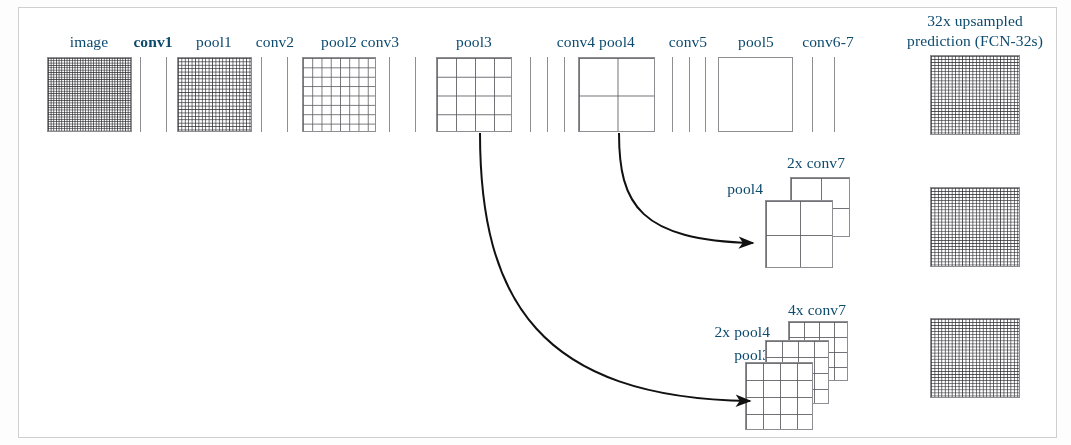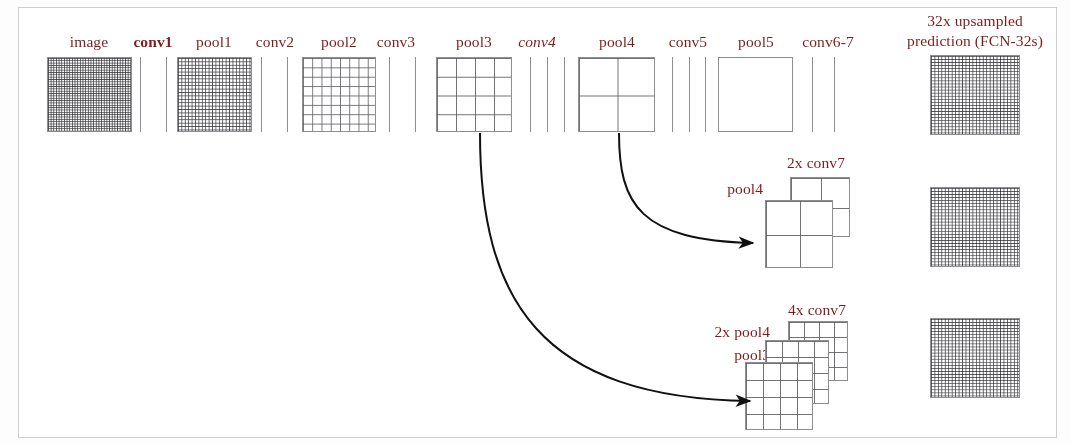--- a/index.html
+++ b/index.html
@@ -2,21 +2,21 @@
 <html><head>
 <meta charset="utf-8">
 <style>
   html,body{margin:0;padding:0;background:#ffffff;}
   body{width:1071px;height:445px;overflow:hidden;
        font-family:"Liberation Serif","DejaVu Serif",serif;color:#1a1a1a;}
   #figure{position:relative;width:1071px;height:445px;background:#fdfdfd;}
   #frame{position:absolute;left:18px;top:7px;width:1039px;height:431px;
          border:1px solid #cfcfd2;box-sizing:border-box;background:#ffffff;}
   .lbl{position:absolute;font-size:15.5px;line-height:1.15;white-space:nowrap;
-       color:#7f1d1d;letter-spacing:.1px;}
+       color:#0c4a6e;letter-spacing:.1px;}
   .lbl.ctr{transform:translateX(-50%);text-align:center;}
   .lbl.rgt{transform:translateX(-100%);text-align:right;}
   .lbl.two{white-space:normal;width:190px;}
   .box{position:absolute;box-sizing:border-box;border:1px solid #8d8d92;background:#fff;}
   .bar{position:absolute;width:1px;background:#8d8d92;}
   svg.ov{position:absolute;left:0;top:0;width:1071px;height:445px;overflow:visible;}
 </style>
 </head>
 <body>
 
@@ -56,23 +56,23 @@
         <div class="bar" style="left: 812px; top: 57px; height: 75px;"></div>
         <div class="bar" style="left: 834px; top: 57px; height: 75px;"></div>
       </div>
     </div>
 
   <div class="lbl ctr" style="left:89px;top:33px;">image</div>
   <div class="lbl ctr" style="left:153px;top:33px;font-weight:bold;">conv1</div>
   <div class="lbl ctr" style="left:214px;top:33px;">pool1</div>
   <div class="lbl ctr" style="left:275px;top:33px;">conv2</div>
   <div class="lbl ctr" style="left:339px;top:33px;">pool2</div>
-  <div class="lbl ctr" style="left:396px;top:33px;text-align:center;">conv3</div>
+  <div class="lbl ctr" style="left:380px;top:33px;text-align:center;">conv3</div>
   <div class="lbl ctr" style="left:474px;top:33px;">pool3</div>
-  <div class="lbl ctr" style="left:537px;top:33px;font-style:italic;">conv4</div>
+  <div class="lbl ctr" style="left:576px;top:33px;">conv4</div>
   <div class="lbl ctr" style="left:617px;top:33px;">pool4</div>
   <div class="lbl ctr" style="left:688px;top:33px;">conv5</div>
   <div class="lbl ctr" style="left:756px;top:33px;text-align:right;">pool5</div>
   <div class="lbl ctr" style="left:828px;top:33px;">conv6-7</div>
 
   <div class="lbl ctr" style="left:816px;top:154px;">2x conv7</div>
   <div class="lbl rgt" style="left:763px;top:180px;">pool4</div>
   <div id="fusion16">
       <div class="box" style="left: 790px; top: 177px; width: 60px; height: 60px; background-image: repeating-linear-gradient(to right, rgba(90, 90, 96, 0.85) 0px, rgba(90, 90, 96, 0.85) 1px, transparent 1px, transparent 30px), repeating-linear-gradient(rgba(90, 90, 96, 0.85) 0px, rgba(90, 90, 96, 0.85) 1px, transparent 1px, transparent 30px); background-size: 30px 60px, 60px 30px;"></div>
       <div class="box" style="left: 765px; top: 200px; width: 68px; height: 68px; background-image: repeating-linear-gradient(to right, rgba(90, 90, 96, 0.85) 0px, rgba(90, 90, 96, 0.85) 1px, transparent 1px, transparent 34px), repeating-linear-gradient(rgba(90, 90, 96, 0.85) 0px, rgba(90, 90, 96, 0.85) 1px, transparent 1px, transparent 34px); background-size: 34px 68px, 68px 34px;"></div>

